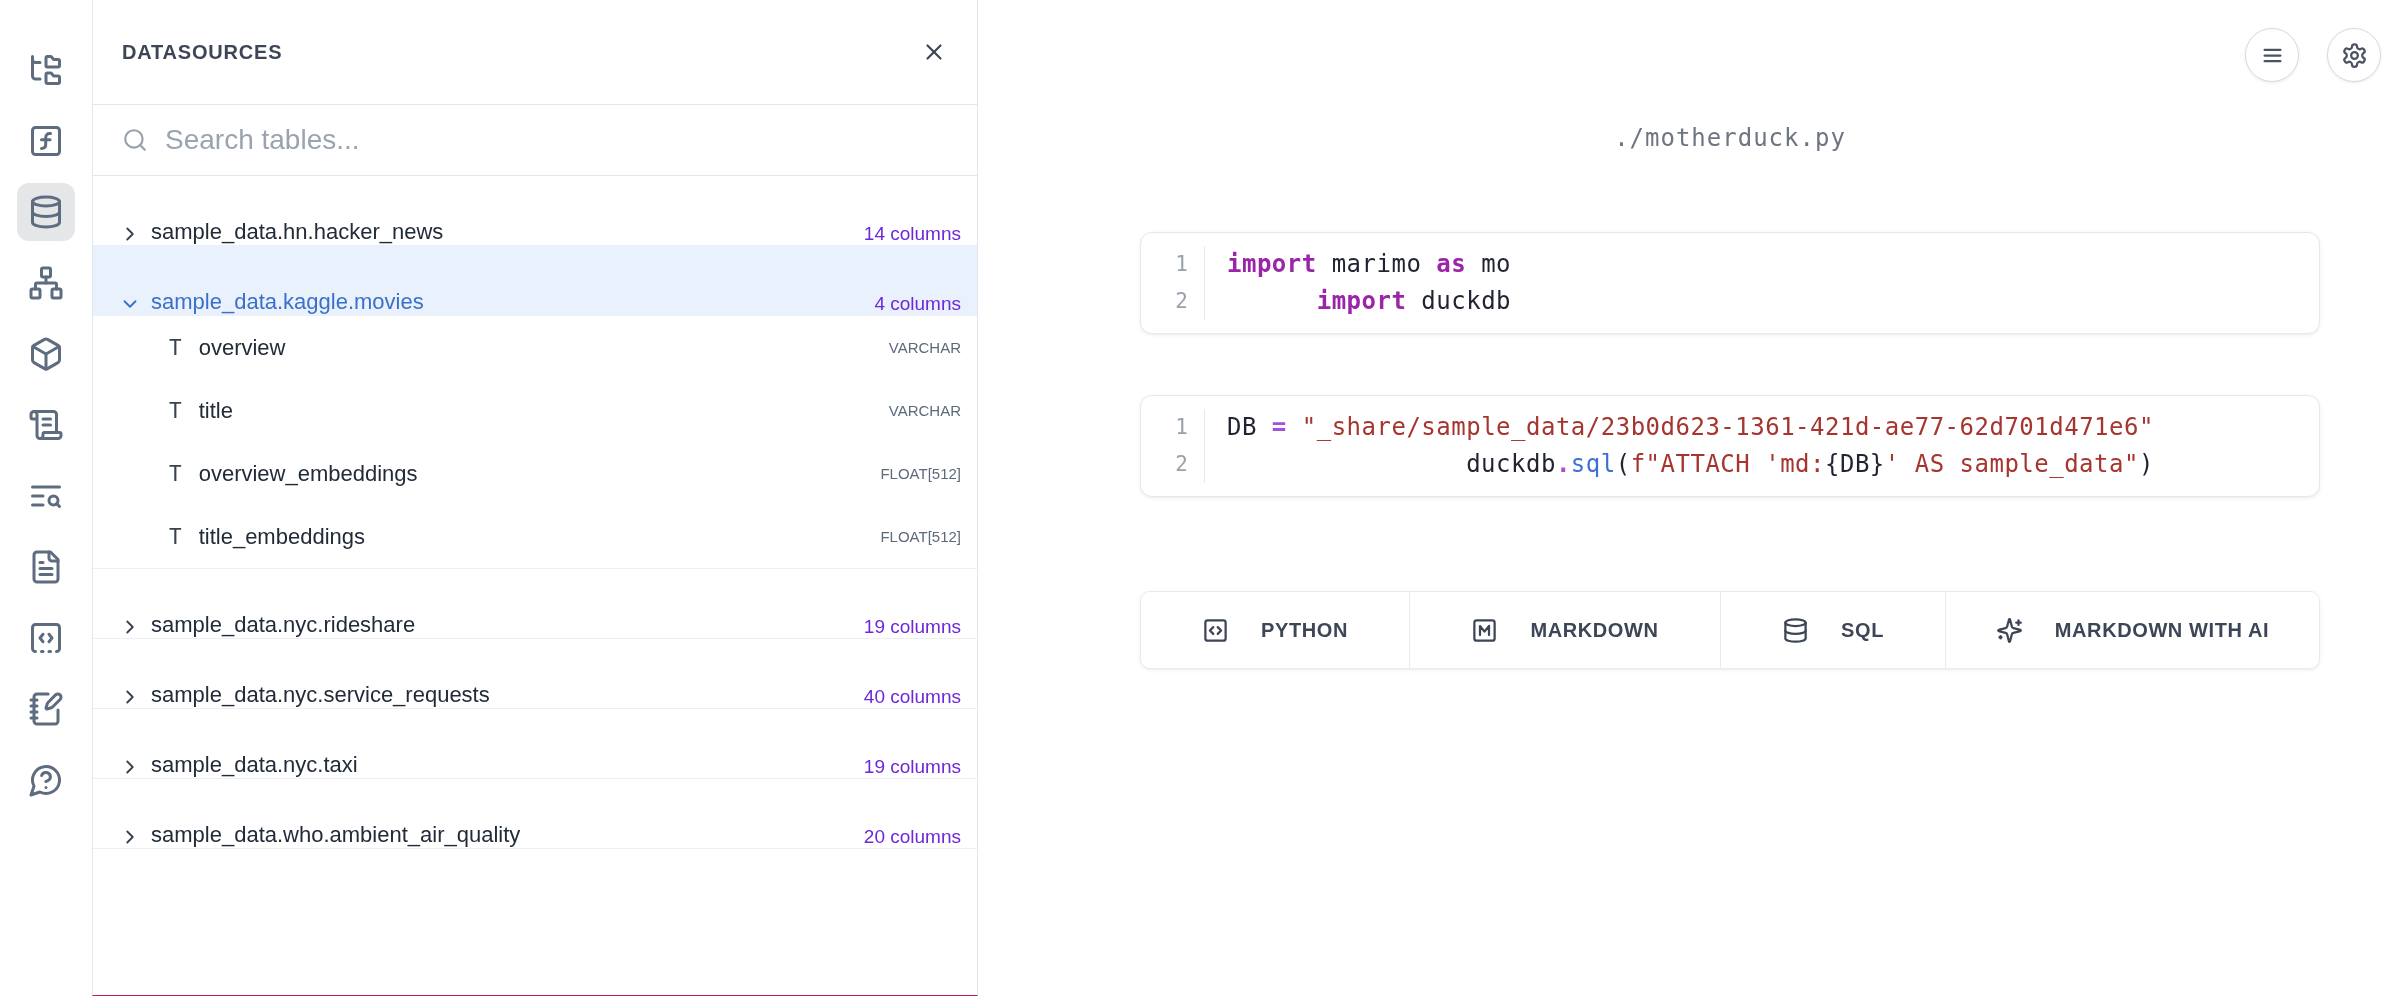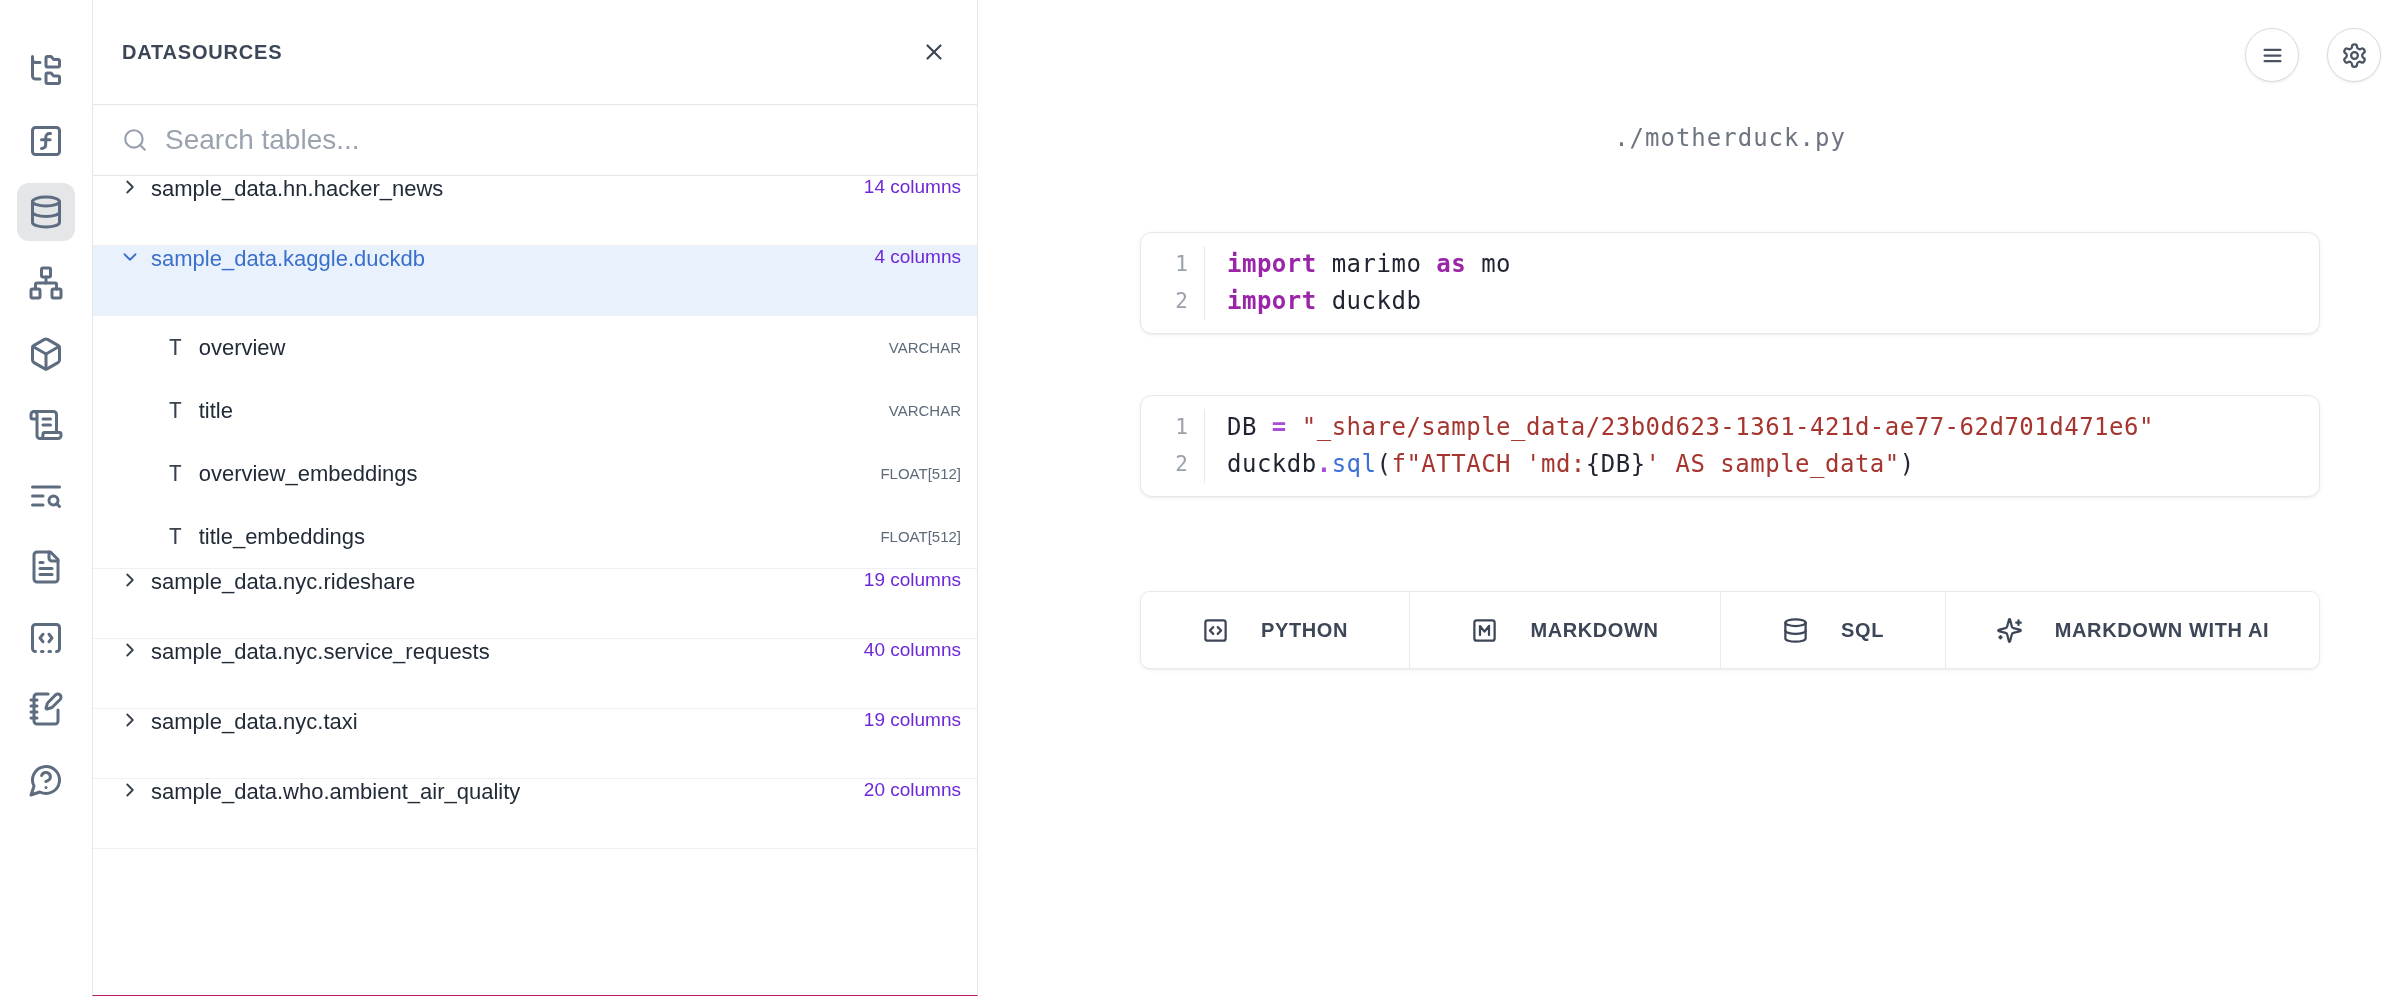--- a/index.html
+++ b/index.html
@@ -23,21 +23,21 @@
   .close-btn{margin-left:auto;background:none;border:none;padding:0;color:#3d4656;cursor:pointer;display:flex;}
   .close-btn svg{width:26px;height:26px;}
 
   .search-row{height:71px;display:flex;align-items:center;padding:0 20px 0 29px;box-sizing:border-box;
               border-bottom:1px solid #e3e6ea;gap:15px;}
   .search-row svg{width:26px;height:26px;color:#98a1ad;flex:0 0 auto;}
   .search-input{flex:1;border:none;outline:none;font-size:28px;color:#222b38;background:transparent;
                 font-family:"Liberation Sans",sans-serif;}
   .search-input::placeholder{color:#9aa3ae;}
 
-  .t-row{height:70px;display:flex;align-items:flex-start;padding:0 16px 0 26px;box-sizing:border-box;
+  .t-row{height:70px;display:flex;align-items:flex-end;padding:0 16px 0 26px;box-sizing:border-box;
          border-bottom:1px solid #edeff2;font-size:22px;color:#222b38;cursor:pointer;}
   .t-row .chev{display:flex;margin-right:10px;color:#39414d;}
   .t-row .chev svg{width:22px;height:22px;}
   .t-row.selected{background:var(--selected_row_bg);color:var(--accent);}
   .t-row.selected .chev{color:var(--accent);}
   .t-row .cnt{margin-left:auto;font-size:19px;color:#6d28d9;}
   .cols{border-bottom:1px solid #edeff2;}
   .col-row{height:63px;display:flex;align-items:center;padding:0 16px 0 76px;box-sizing:border-box;
            font-size:22px;color:#222b38;}
   .col-row .ticon{font-family:"DejaVu Sans Mono",monospace;font-size:21px;color:#39424f;margin-right:17px;}
@@ -58,21 +58,21 @@
   .cell{position:absolute;left:0;width:1180px;box-sizing:border-box;background:#fff;
         border:1px solid #e5e8ec;border-radius:12px;display:flex;padding:13px 14px 13px 0;
         box-shadow:0 1px 2px rgba(16,24,40,.04),0 1px 5px rgba(16,24,40,.05);}
   .cell-0{top:232px;}
   .cell-1{top:395px;}
   .gutter{width:64px;box-sizing:border-box;text-align:right;padding-right:16px;color:#9aa1ab;
           font-family:"DejaVu Sans Mono",monospace;font-size:21px;line-height:37px;
           border-right:1px solid #e7e9ec;user-select:none;}
   .code{padding-left:22px;font-family:"DejaVu Sans Mono",monospace;font-size:24px;line-height:37px;
         letter-spacing:0.5px;color:var(--code_plain);}
-  .cl{white-space:pre;}
+  .cl{white-space:pre;text-align:right;}
   .tk-pl{color:var(--code_plain);}
   .tk-kw{color:var(--code_keyword);font-weight:bold;}
   .tk-op{color:var(--code_operator);font-weight:bold;}
   .tk-str{color:var(--code_string);}
   .tk-fn{color:var(--code_function);}
 
   .add-bar{position:absolute;top:591px;left:0;width:1180px;height:78px;box-sizing:border-box;display:flex;
            background:#fff;border:1px solid #e7eaee;border-radius:10px;
            box-shadow:0 1px 2px rgba(16,24,40,.04),0 1px 5px rgba(16,24,40,.05);overflow:hidden;}
   .seg{display:flex;align-items:center;justify-content:center;gap:32px;background:#fff;border:none;
@@ -209,21 +209,21 @@
           </span>
           <span class="tname">sample_data.hn.hacker_news</span>
           <span class="cnt">14 columns</span>
         </div>
         <div class="t-row selected">
           <span class="chev">
             <svg viewBox="0 0 24 24" fill="none" stroke="currentColor" stroke-width="2" stroke-linecap="round" stroke-linejoin="round">
               <path d="m6 9 6 6 6-6"></path>
             </svg>
           </span>
-          <span class="tname">sample_data.kaggle.duckdb</span>
+          <span class="tname">sample_data.kaggle.movies</span>
           <span class="cnt">4 columns</span>
         </div>
         <div class="cols">
           <div class="col-row">
             <span class="ticon">T</span>
             <span>overview</span>
             <span class="typ">VARCHAR</span>
           </div>
           <div class="col-row">
             <span class="ticon">T</span>

